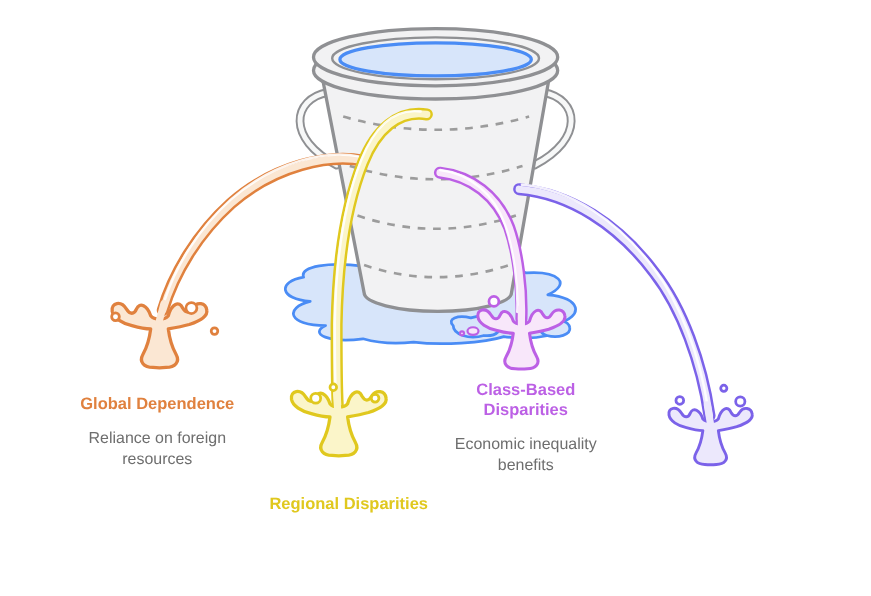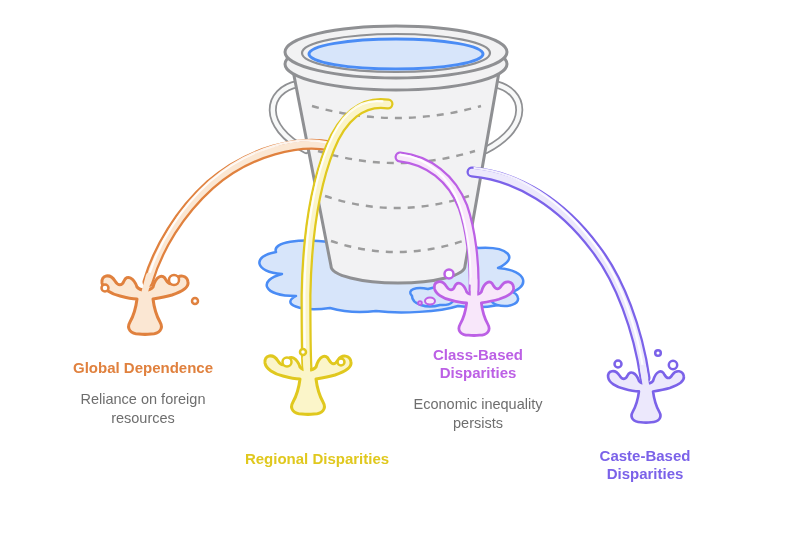--- a/index.html
+++ b/index.html
@@ -150,20 +150,19 @@
     <div class="leak-title t-orange">Global Dependence</div>
     <div class="leak-desc">Reliance on foreign resources</div>
   </div>
 
   <div class="label" style="left:207px;top:438px;">
     <div class="leak-title t-yellow">Regional Disparities</div>
   </div>
 
   <div class="label" style="left:368px;top:334px;">
     <div class="leak-title t-magenta">Class-Based Disparities</div>
-    <div class="leak-desc">Economic inequality persists</div>
+    <div class="leak-desc">Economic inequality benefits</div>
   </div>
 
   <div class="label" style="left:535px;top:435px;">
-    <div class="leak-title t-violet">Caste-Based Disparities</div>
   </div>
 
 </div>
 
 </body></html>

